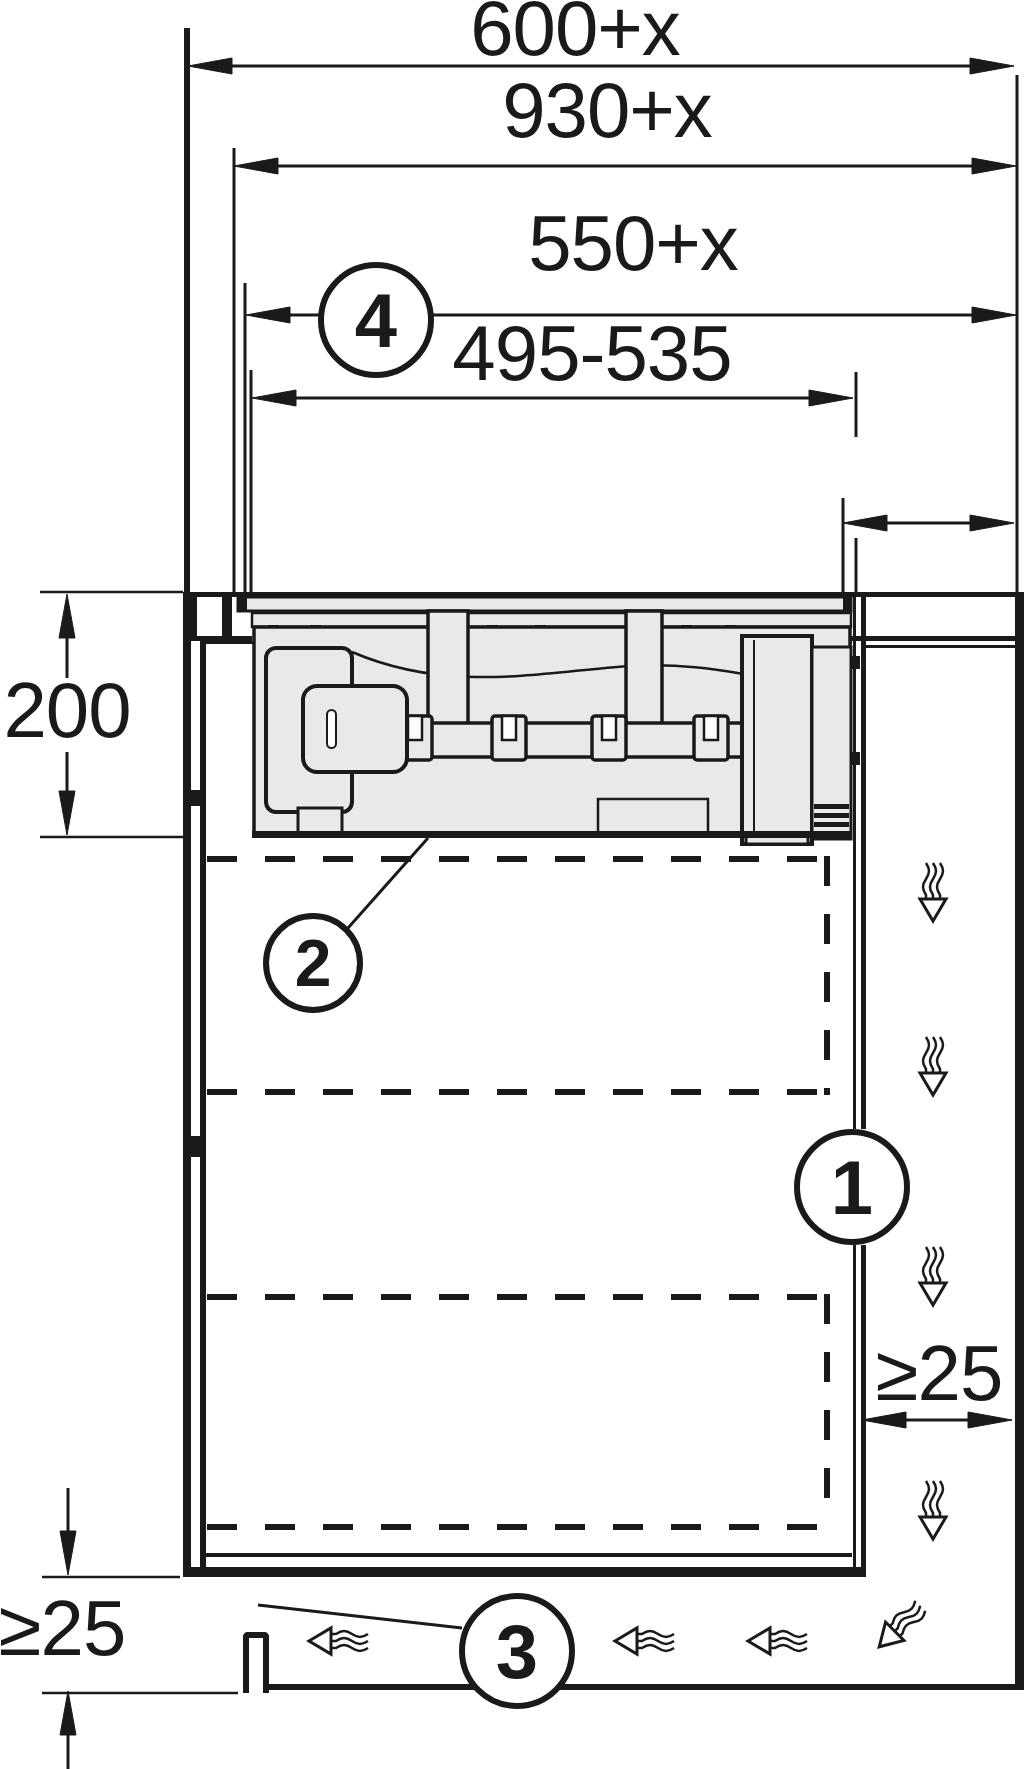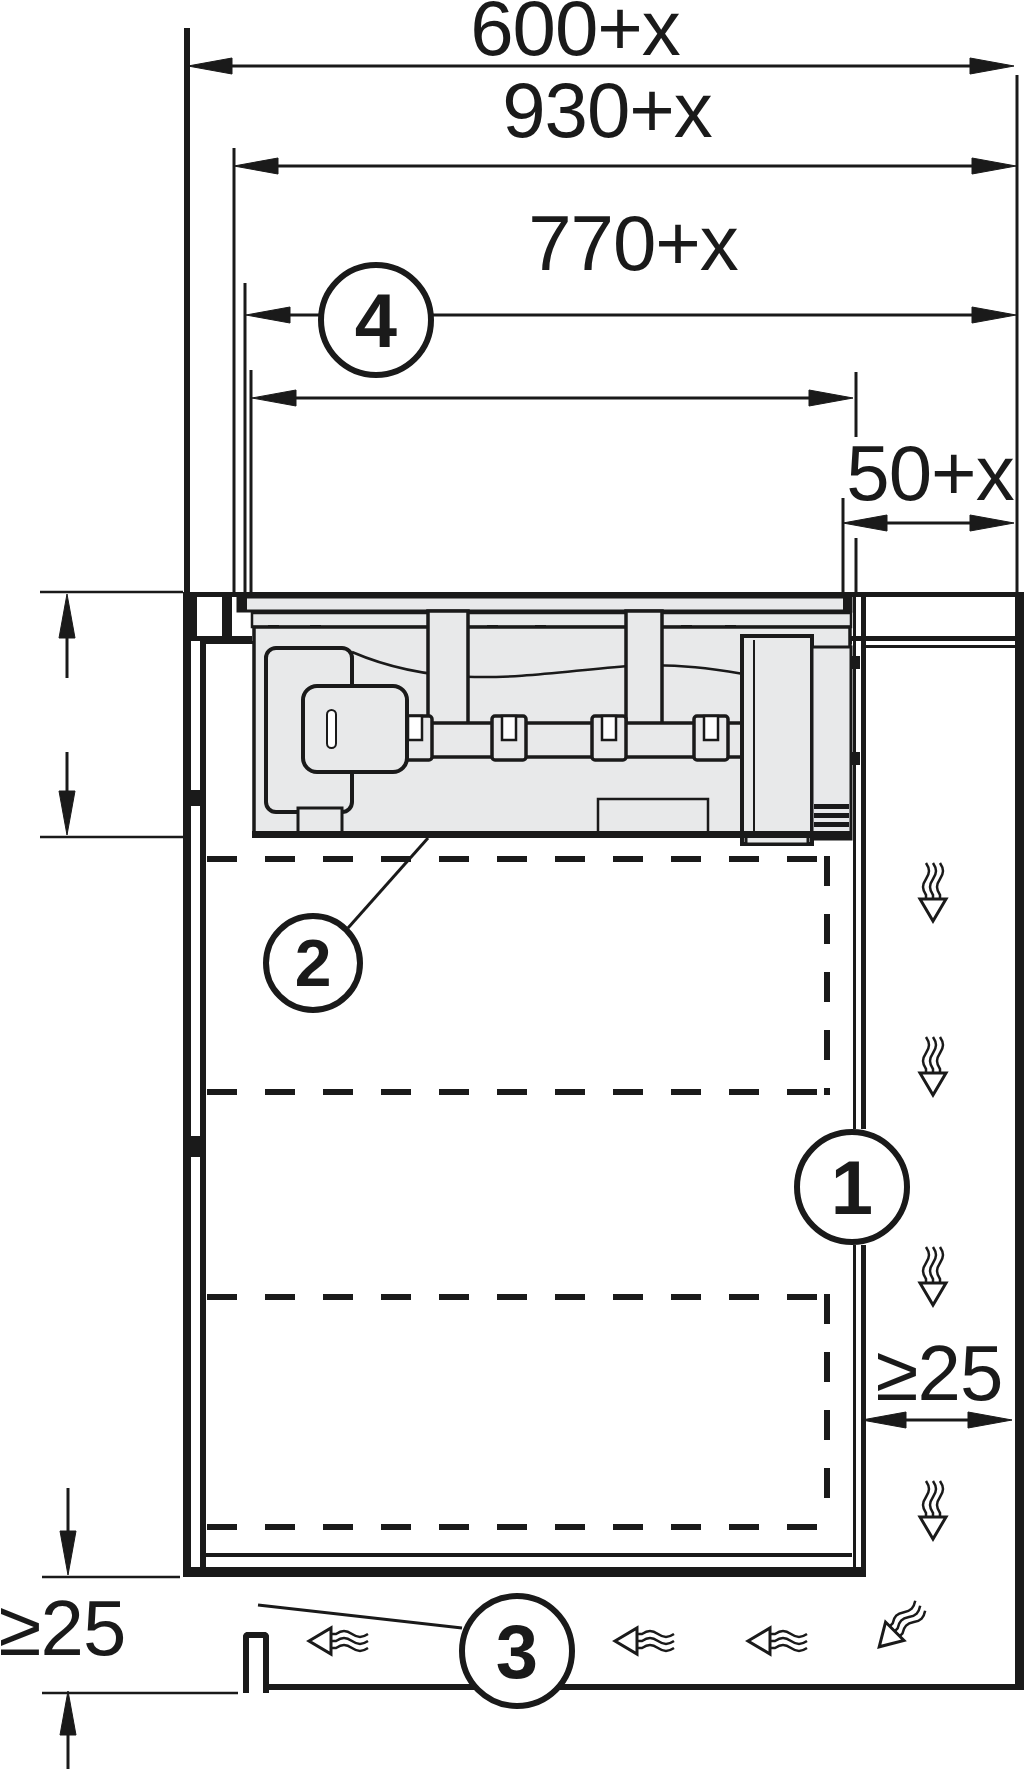--- a/index.html
+++ b/index.html
@@ -236,18 +236,19 @@
     </div>
   <div class="callout" style="left:794px;top:1129px;width:116px;height:116px;font-size:76px">
       <span>1</span>
     </div>
   <div class="callout" style="left:459px;top:1593px;width:116px;height:116px;font-size:76px">
       <span>3</span>
     </div>
 
   <div class="dim-label" style="left:575px;top:-12px">600+x</div>
   <div class="dim-label" style="left:607px;top:70px">930+x</div>
-  <div class="dim-label" style="left:633px;top:203px">770+x</div>
-  <div class="dim-label" style="left:930px;top:433px">50+x</div>
+  <div class="dim-label" style="left:633px;top:203px">550+x</div>
+  <div class="dim-label" style="left:592px;top:313px">495-535</div>
+  <div class="dim-label" style="left:67px;top:670px">200</div>
   <div class="dim-label" style="left:939px;top:1333px">≥25</div>
   <div class="dim-label" style="left:62px;top:1588px">≥25</div>
 
 </div>
 
 </body></html>

